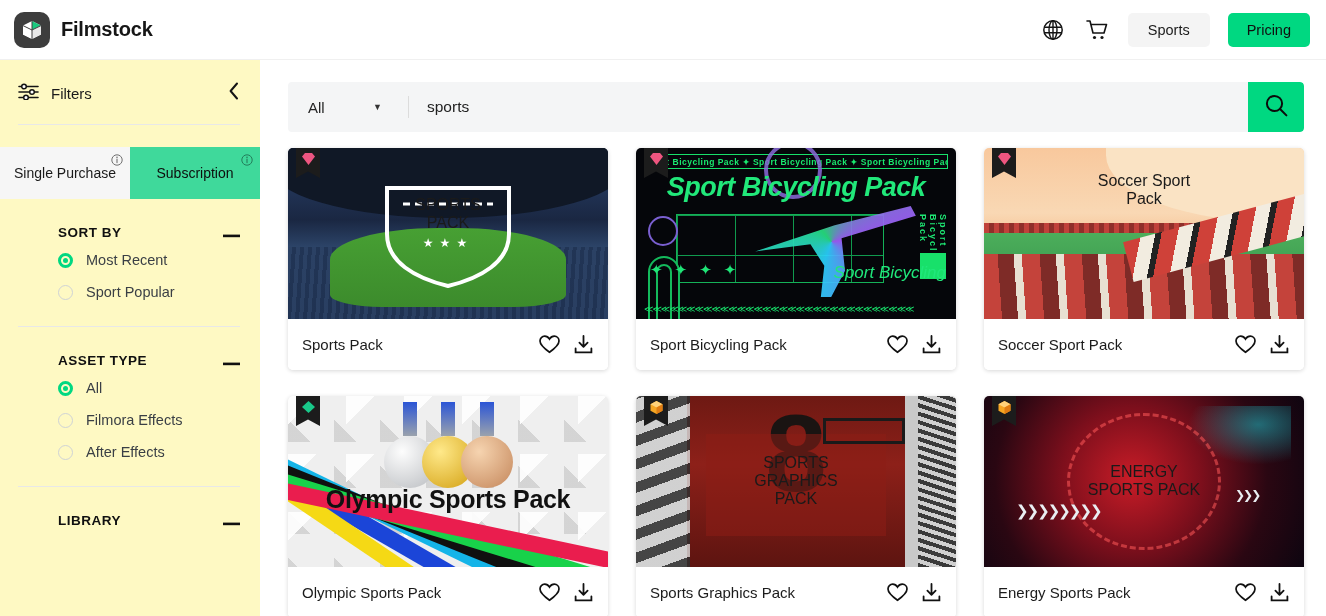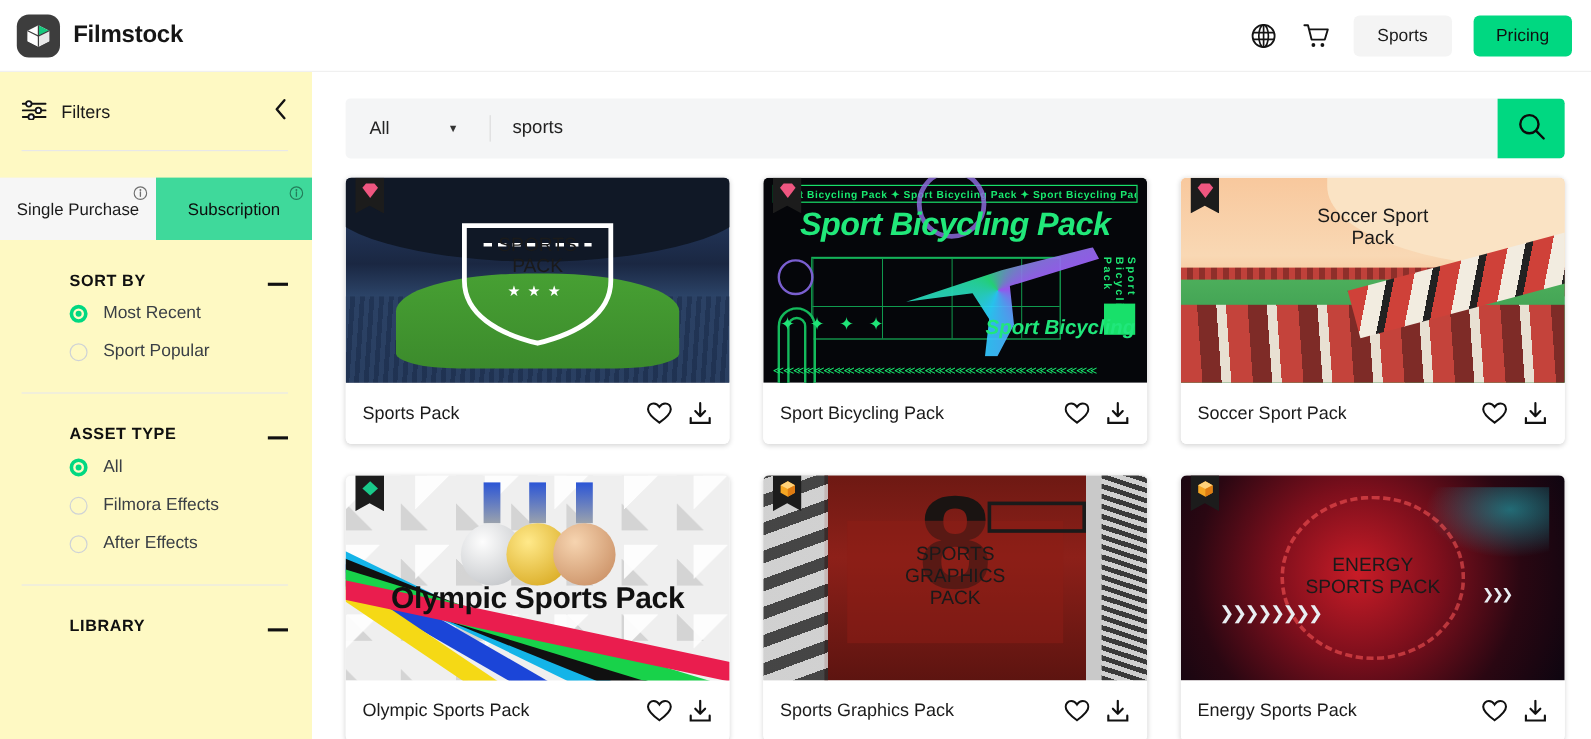--- a/index.html
+++ b/index.html
@@ -196,21 +196,21 @@
     opacity:.92;
   }
   .a-bike .wheel { position:absolute; left:40%; top:-4%; width:58px; height:58px;
       border:4px solid #8a6bd8; border-radius:50%; opacity:.85; }
   .a-bike .rail { position:absolute; right:10px; top:66px; bottom:34px; width:26px;
       color:#1ee874; font-size:9px; font-weight:bold; writing-mode:vertical-rl;
       display:flex; align-items:center; justify-content:center; letter-spacing:2px; }
   .a-bike .swatch { position:absolute; right:10px; bottom:40px; width:26px; height:26px; background:#18e06a; }
   .a-bike .foot { position:absolute; left:8px; right:8px; bottom:3px; height:12px;
       color:#19e96f; font-size:9px; overflow:hidden; white-space:nowrap; letter-spacing:-1px; }
-  .a-bike .tag { position:absolute; right:10px; bottom:36px; font-size:17px; font-weight:bold;
+  .a-bike .tag { position:absolute; right:10px; bottom:36px; font-size:17px; font-weight:normal;
       font-style:italic; color:#20e77b; }
   .a-bike .stars { position:absolute; left:14px; bottom:40px; color:#1fe477; font-size:15px; letter-spacing:12px; }
   .a-bike .smiley { position:absolute; left:12px; top:68px; width:30px; height:30px;
       border:2px solid #7a5fd0; border-radius:50%; }
   .a-bike .coil { position:absolute; left:12px; top:108px; width:32px; height:96px;
       border:2px solid #14ba5c; border-radius:16px; box-shadow: inset 0 0 0 6px #05060a, inset 0 0 0 8px #14ba5c; }
 
   
   .a-soccer { background: linear-gradient(#f8c89d 0%, #f9d8b4 38%, #f6c79b 50%, #2f8f4b 52%, #35a055 100%); }
   .a-soccer .sky-blob { position:absolute; top:0; right:0; width:62%; height:44%;

